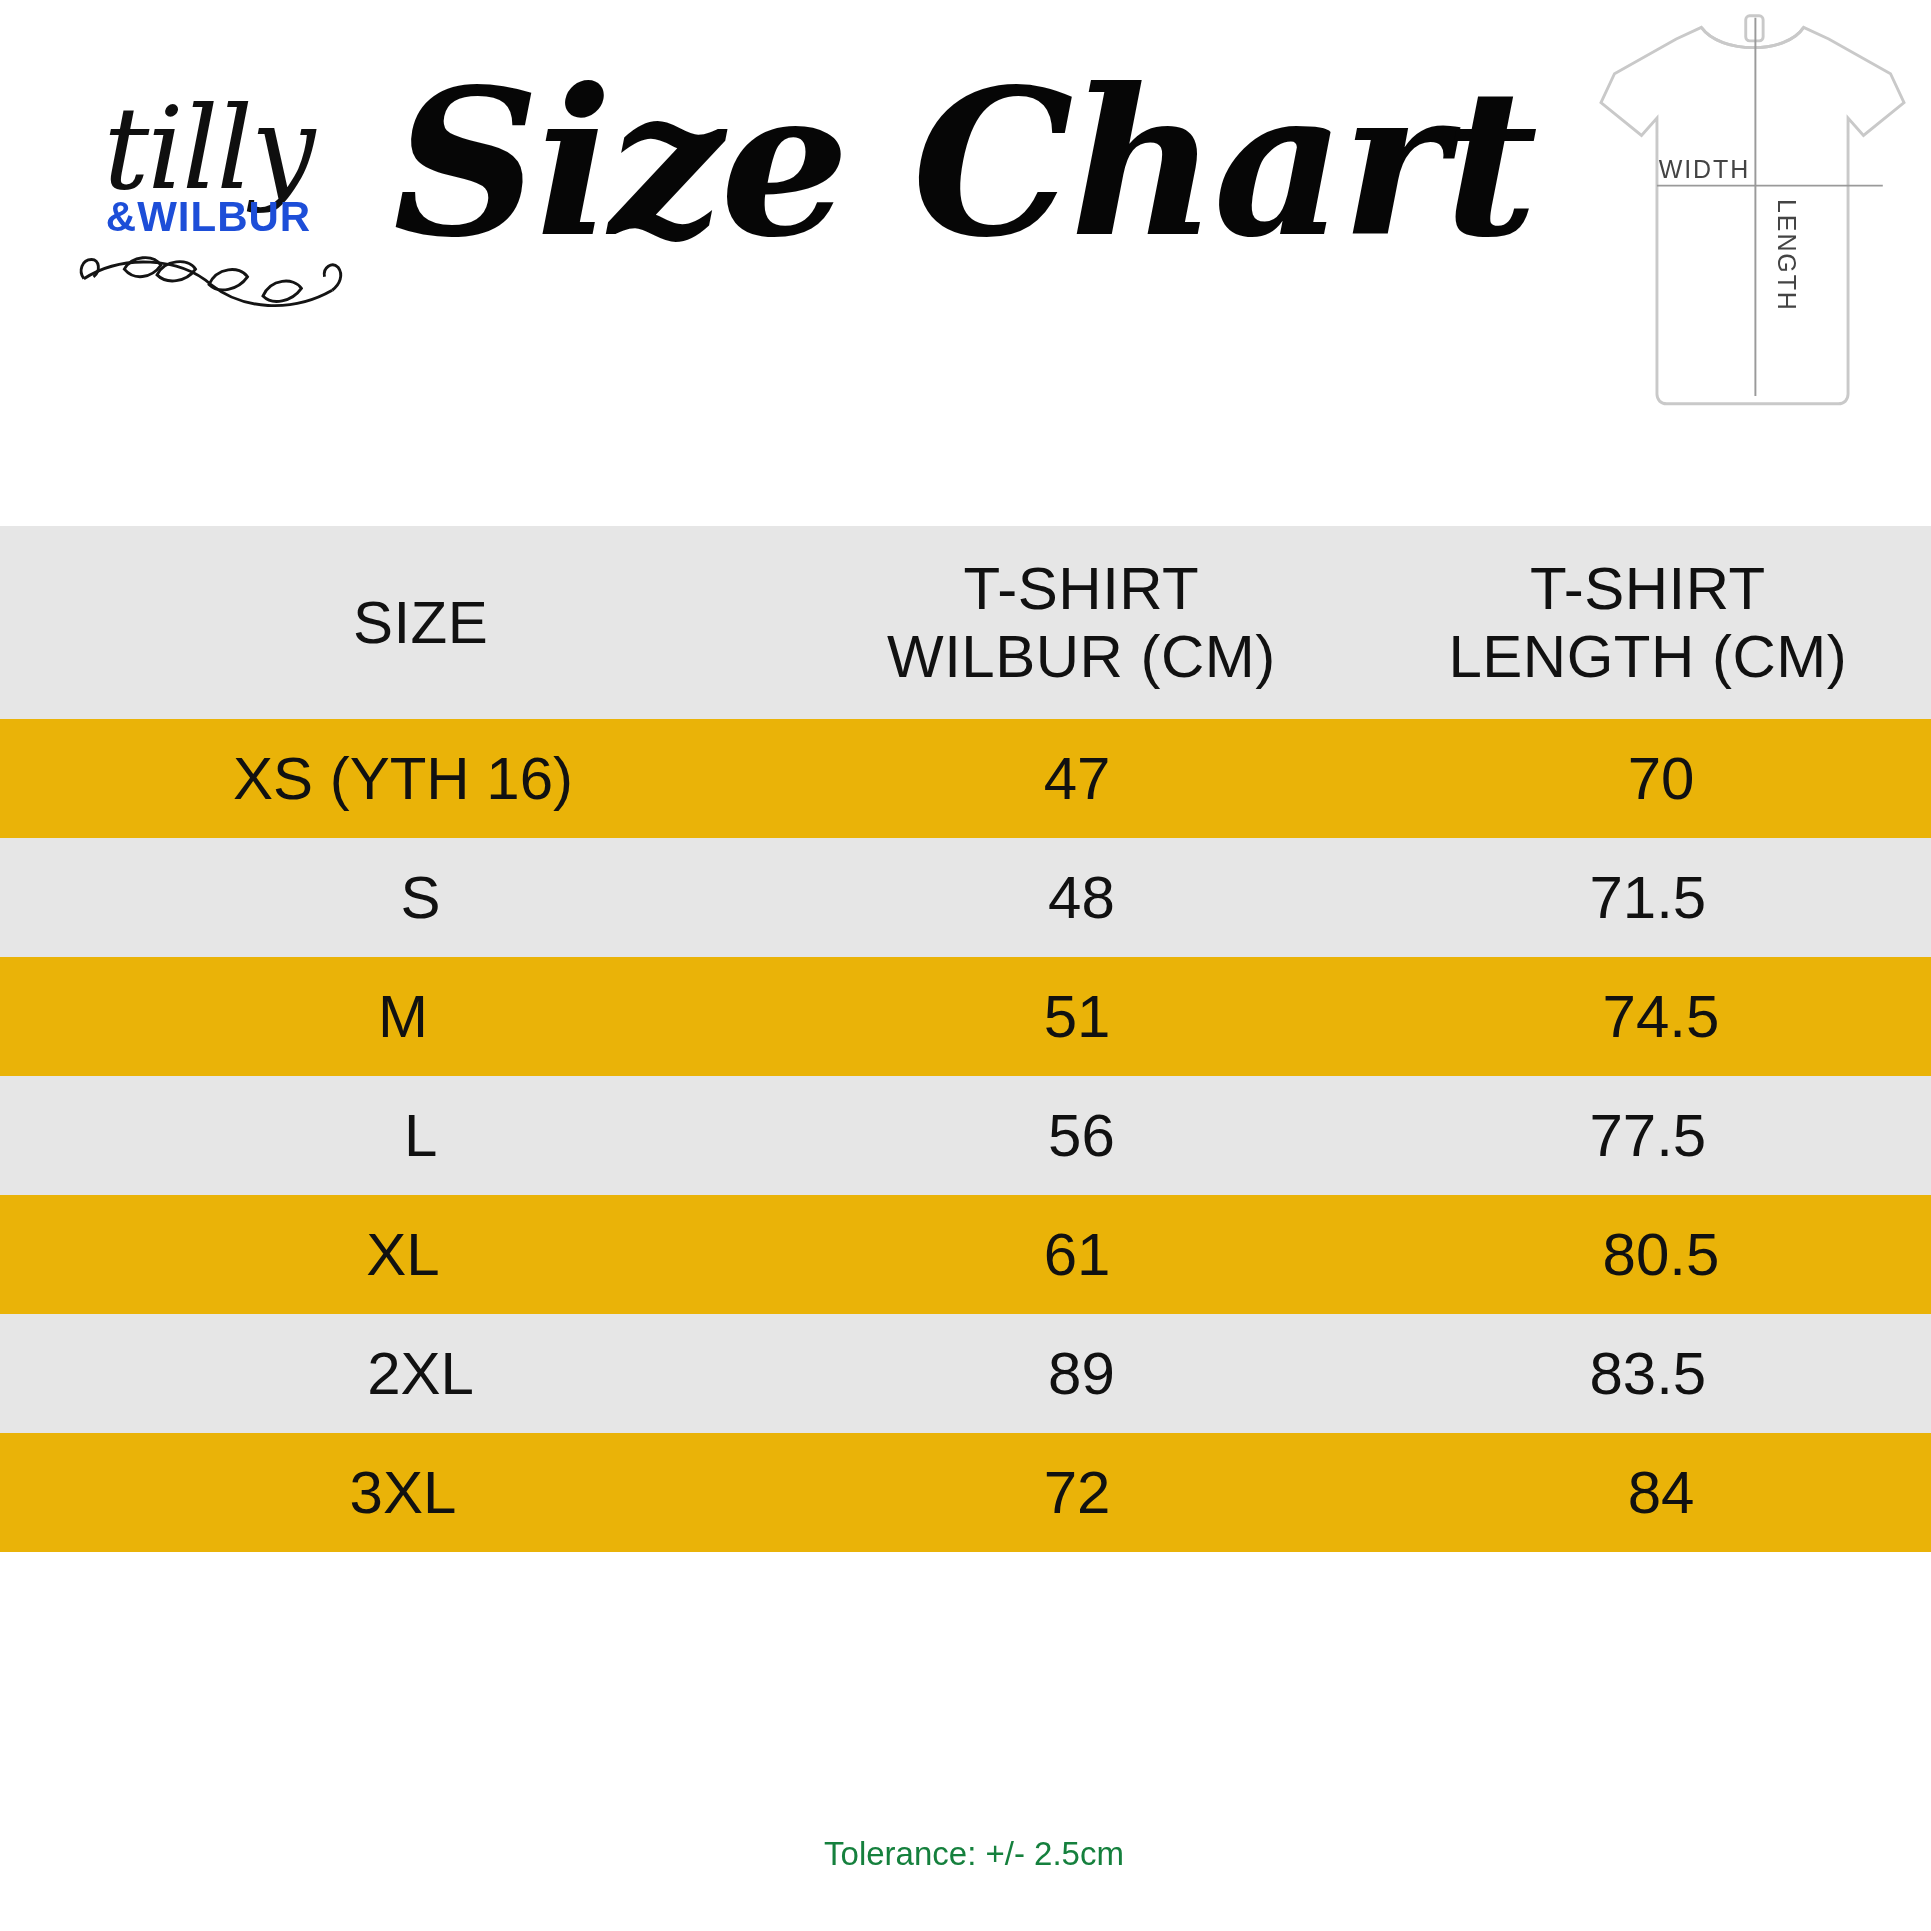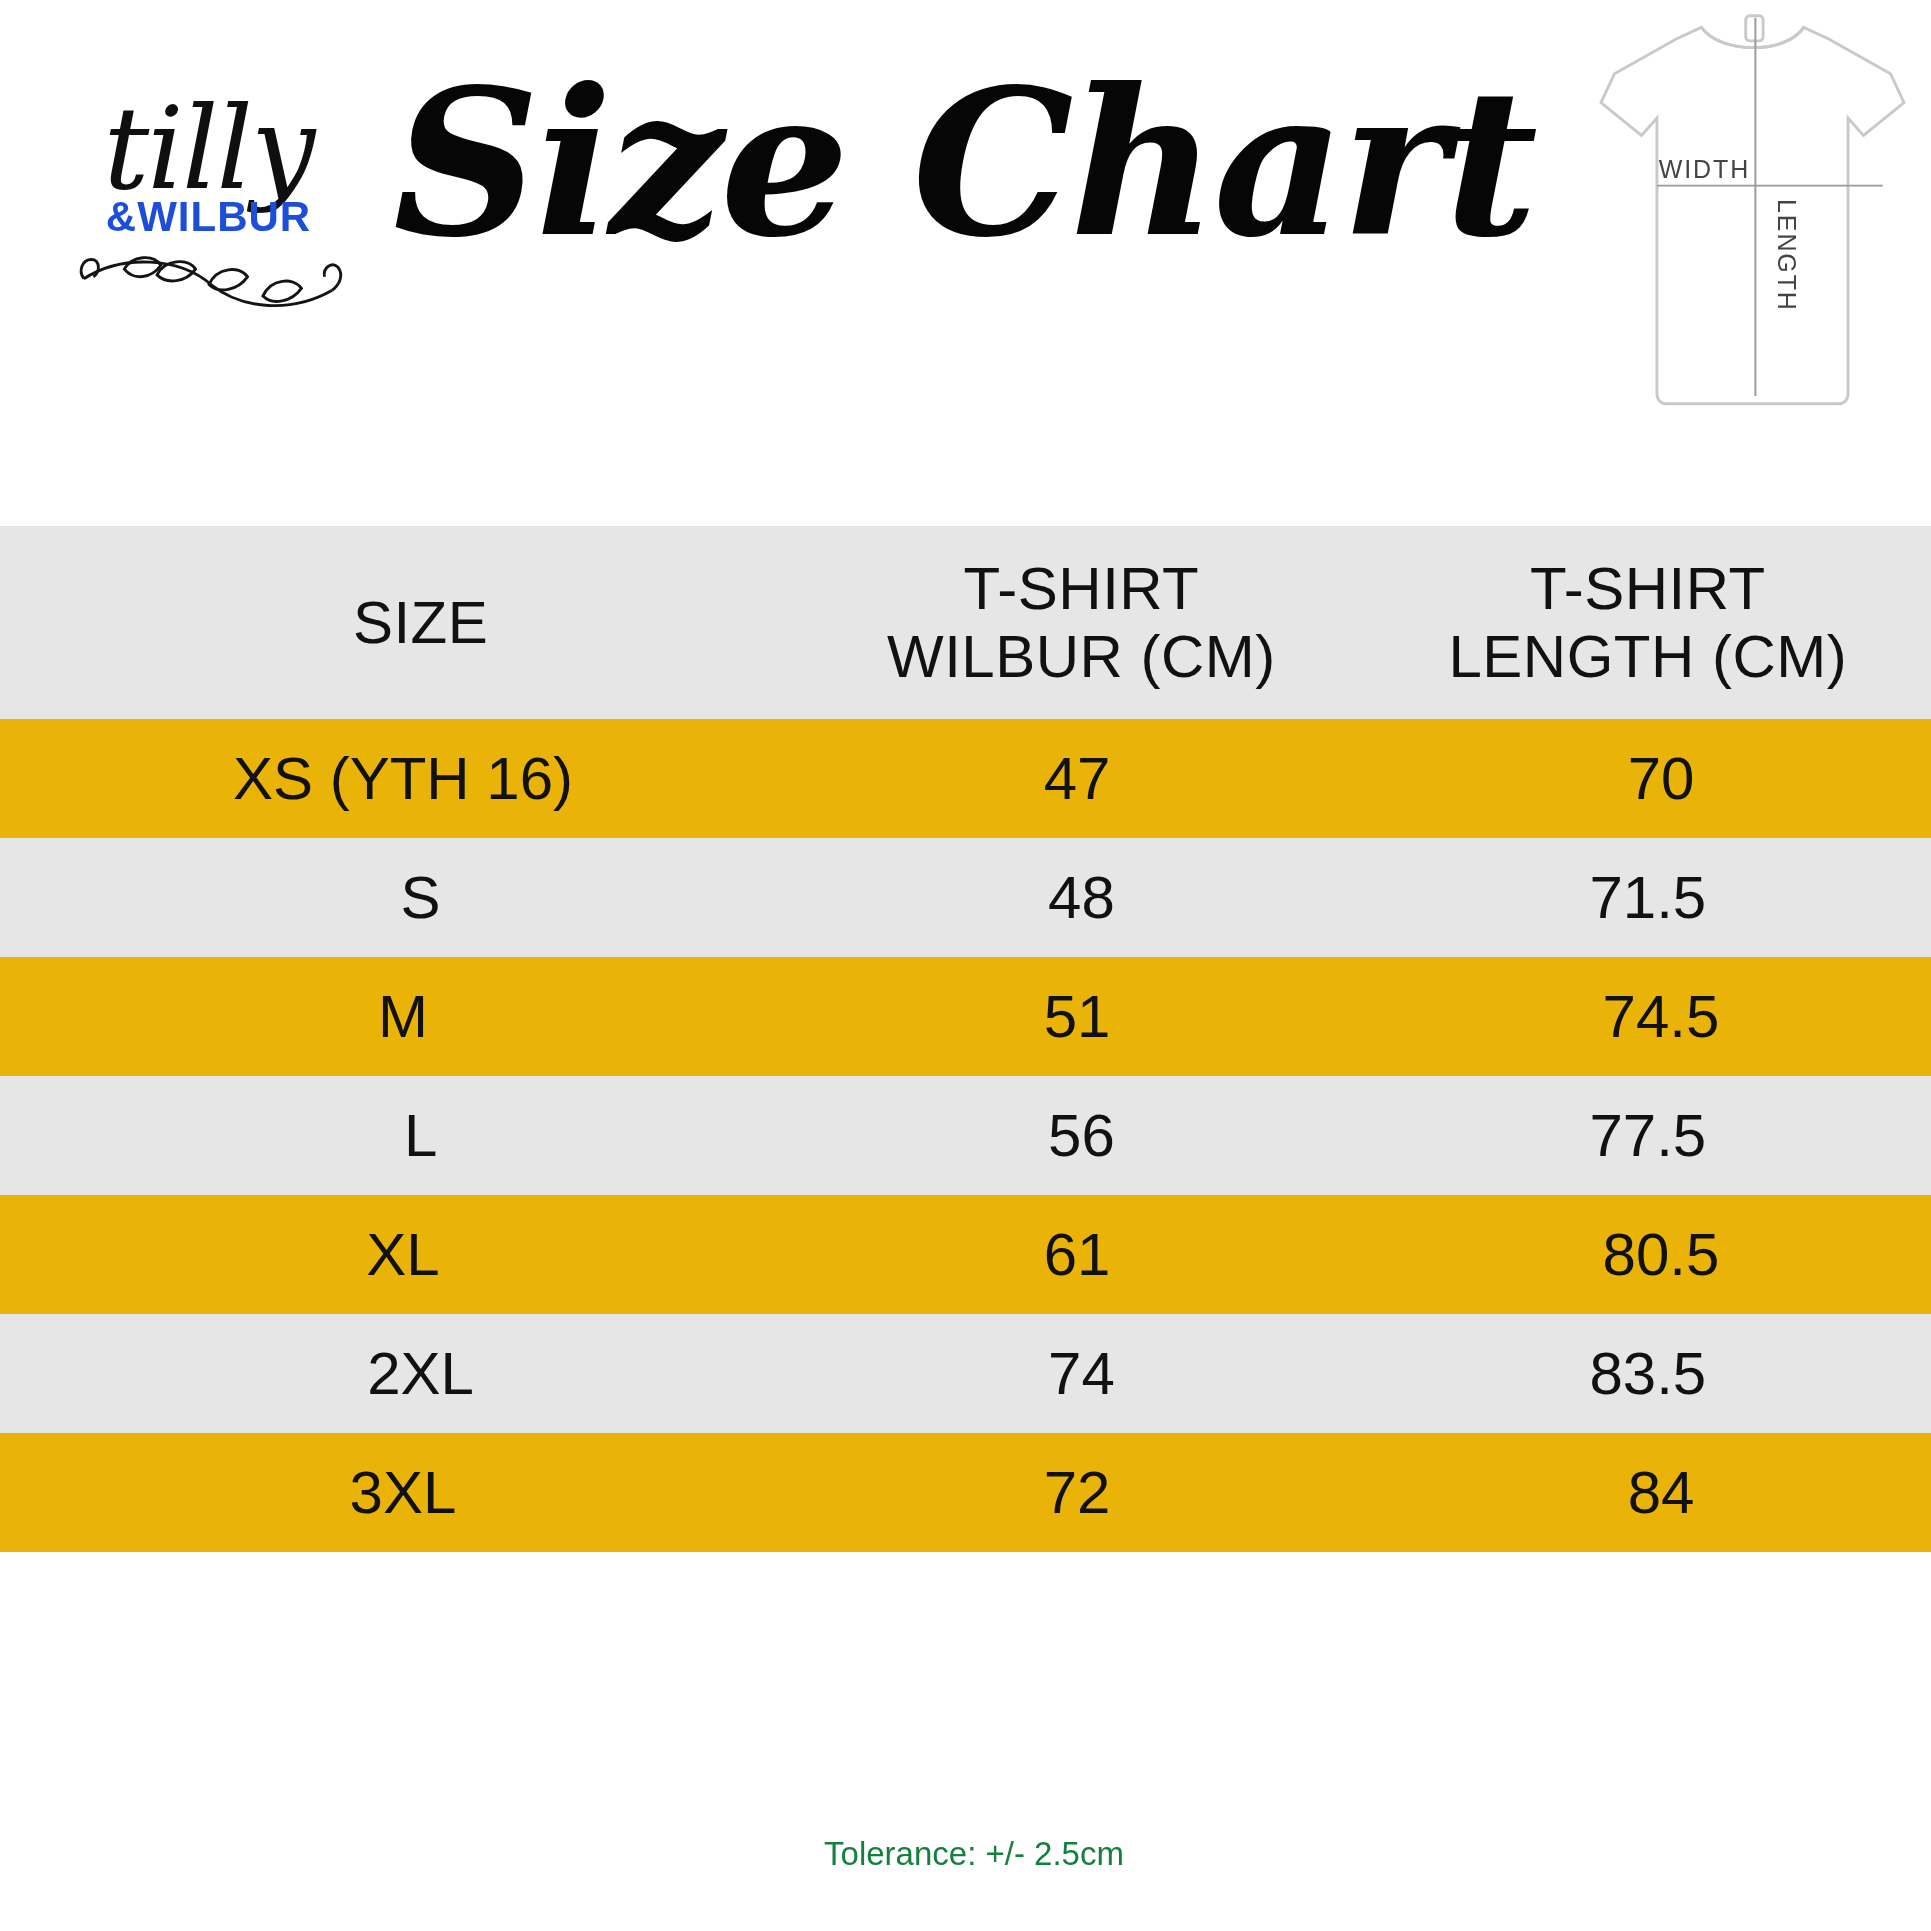--- a/index.html
+++ b/index.html
@@ -251,21 +251,21 @@
     </div>
 
     <div class="row body-row plain">
       <div class="cell c-size">XL</div>
       <div class="cell c-width">61</div>
       <div class="cell c-length">80.5</div>
     </div>
 
     <div class="row body-row shaded">
       <div class="cell c-size">2XL</div>
-      <div class="cell c-width">74</div>
+      <div class="cell c-width">89</div>
       <div class="cell c-length">83.5</div>
     </div>
 
     <div class="row body-row plain">
       <div class="cell c-size">3XL</div>
       <div class="cell c-width">72</div>
       <div class="cell c-length">84</div>
     </div>
 
   </div>

